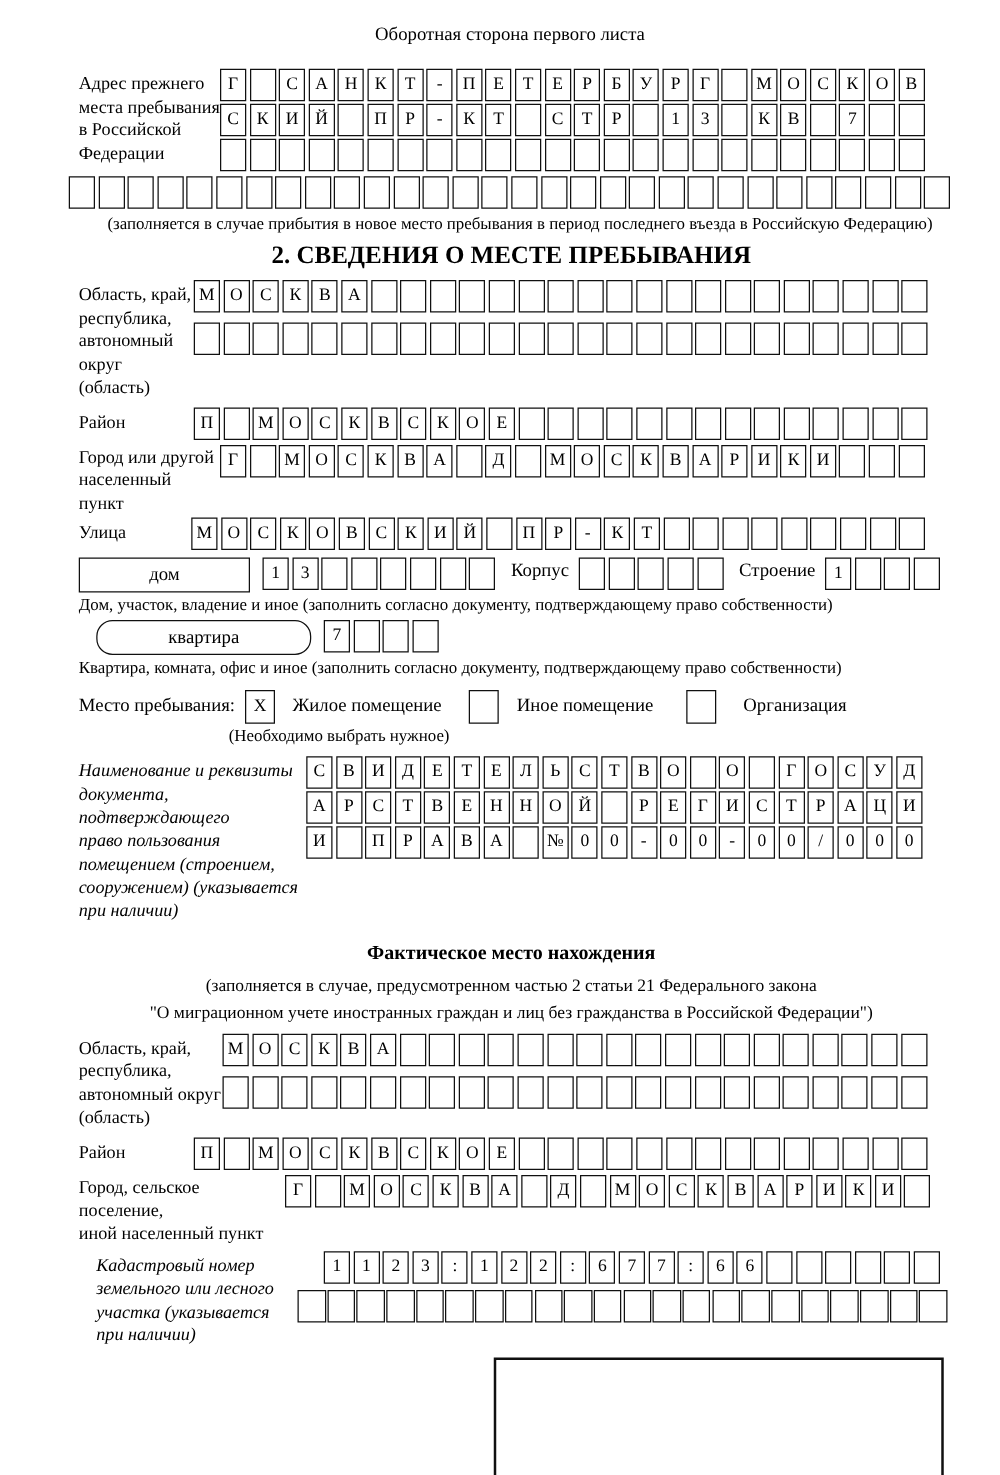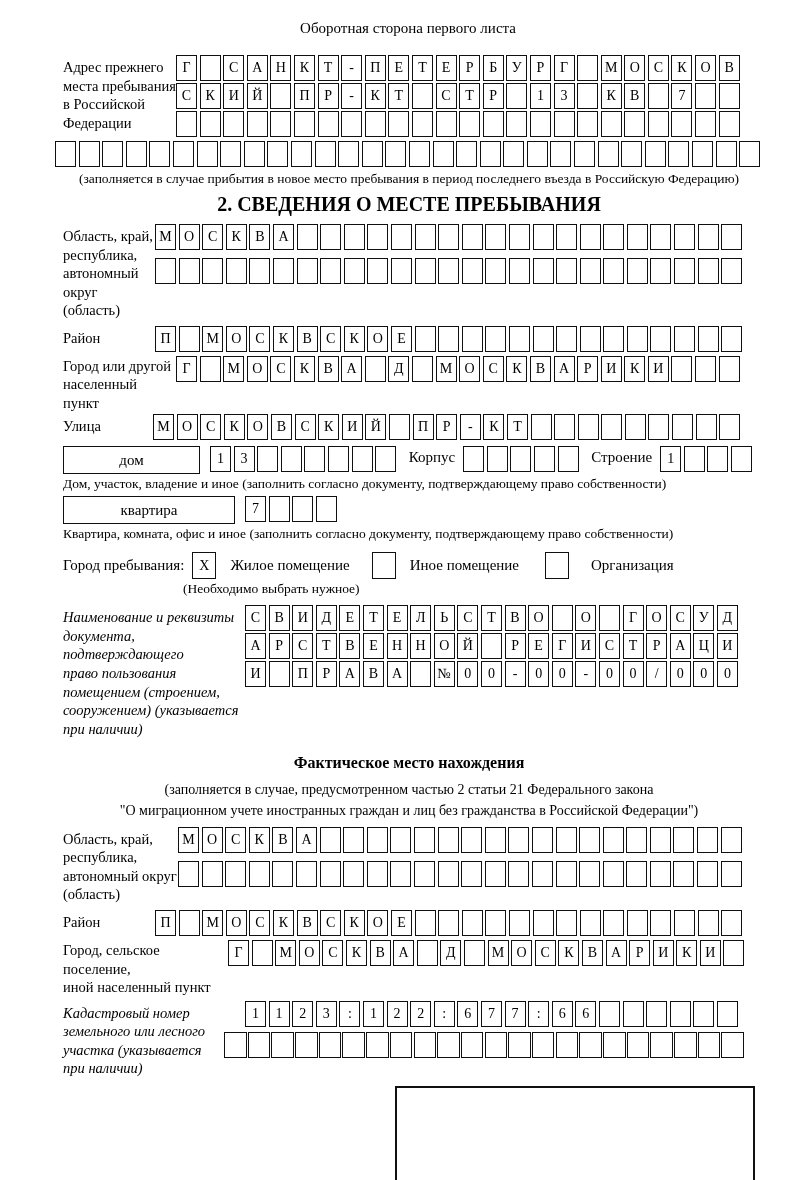--- a/index.html
+++ b/index.html
@@ -34,29 +34,29 @@
   .note { font-size: 13.5px; }
   .note.center { text-align: center; }
 
   .sec-title { text-align: center; font-size: 20px; font-weight: bold; margin: 6px 0 8px 0; }
 
   .wbox {
     border: 1.7px solid #101010; height: 28px; display: inline-flex;
     align-items: center; justify-content: center; font-size: 15px; flex-shrink: 0;
   }
   .wbox.dom { width: 137px; margin-right: 10px; }
-  .wbox.kv  { width: 172px; margin-right: 10px; }
+  .wbox.kv  { width: 172px; margin-right: 10px; border-radius: 13px; }
   .inline-label { font-size: 15px; padding: 3px 8px 0 10px; flex-shrink: 0; }
 
   .stay-row { display: flex; align-items: center; margin-top: 10px; }
   .stay-row .txt { font-size: 15px; }
   .chk { margin: 0 14px 0 8px; }
   .chk .cell { width: 24px; height: 27px; border-width: 1.8px; margin-right: 0; }
 
-  .mt2 { margin-top: 2px; } .mt4 { margin-top: 4px; } .mt6 { margin-top: 6px; }
+  .mt2 { margin-top: 2px; } .mt4 { margin-top: 4px; margin-left: 14px; } .mt6 { margin-top: 6px; }
   .mt8 { margin-top: 8px; }
 
   .fact-title { text-align: center; font-size: 16px; font-weight: bold; margin: 16px 0 8px 0; }
   .fact-note { text-align: center; font-size: 14px; line-height: 1.45; }
 
   .cad-row2 { margin-left: -21px; }
 
   .stamp-box {
     width: 360px; height: 177px; border: 2px solid #101010;
     margin-left: 332px; margin-top: 8px; background: #fff;
@@ -382,21 +382,21 @@
     <div class="cells">
         <span class="cell">7</span>
         <span class="cell"></span>
         <span class="cell"></span>
         <span class="cell"></span>
       </div>
   </div>
   <div class="note mt2">Квартира, комната, офис и иное (заполнить согласно документу, подтверждающему право собственности)</div>
 
   <div class="stay-row">
-    <span class="txt">Город пребывания:</span>
+    <span class="txt">Место пребывания:</span>
     <span class="cells chk">
         <span class="cell">X</span>
       </span>
     <span class="txt">Жилое помещение</span>
     <span class="cells chk" style="margin-left:22px">
         <span class="cell"></span>
       </span>
     <span class="txt">Иное помещение</span>
     <span class="cells chk" style="margin-left:26px">
         <span class="cell"></span>

